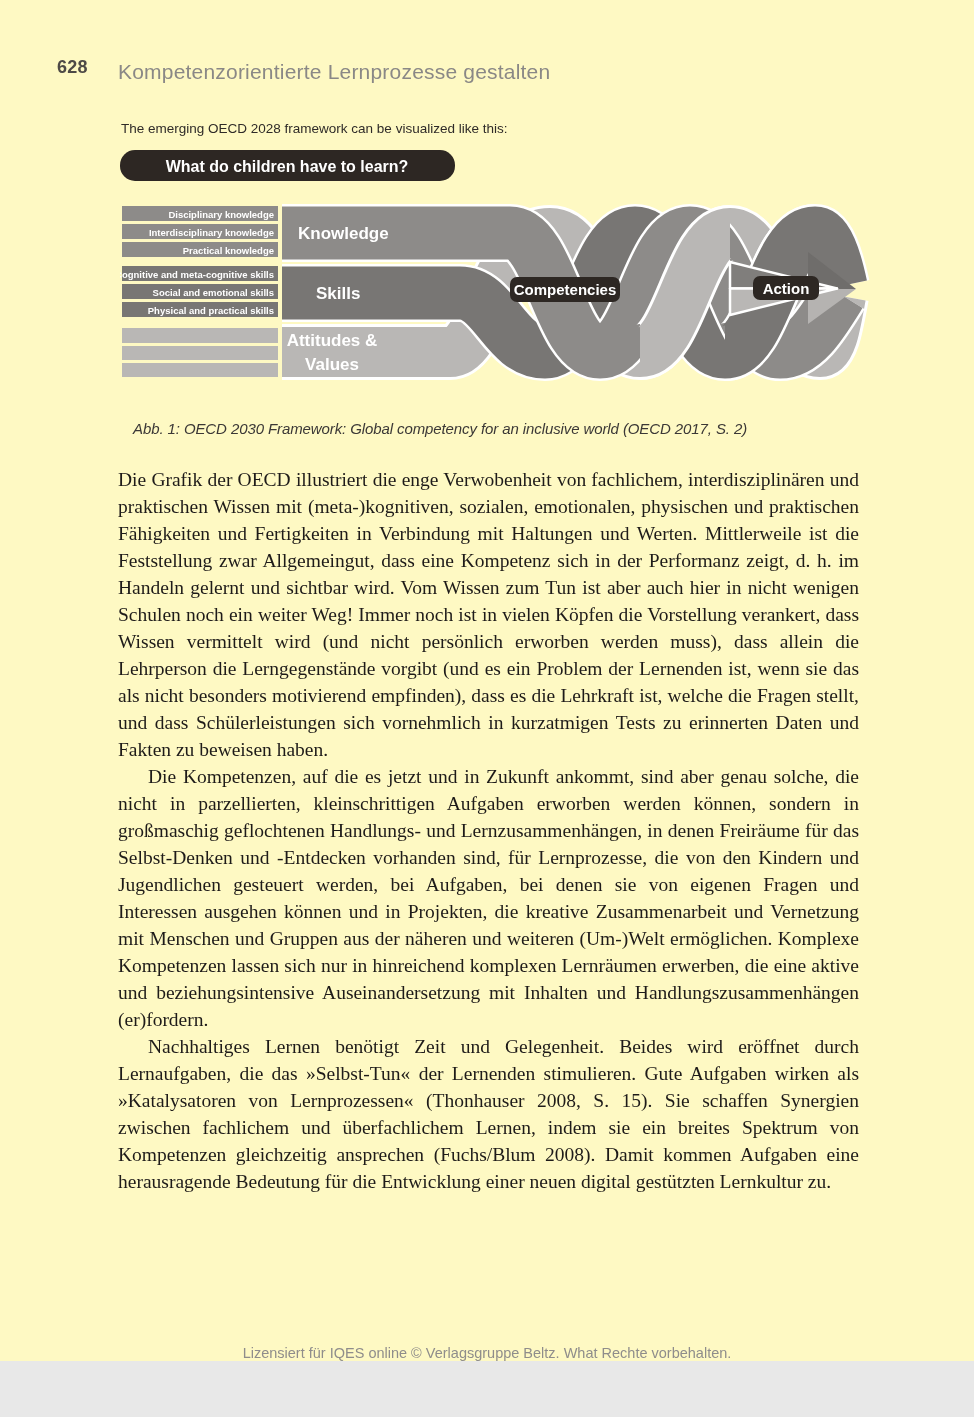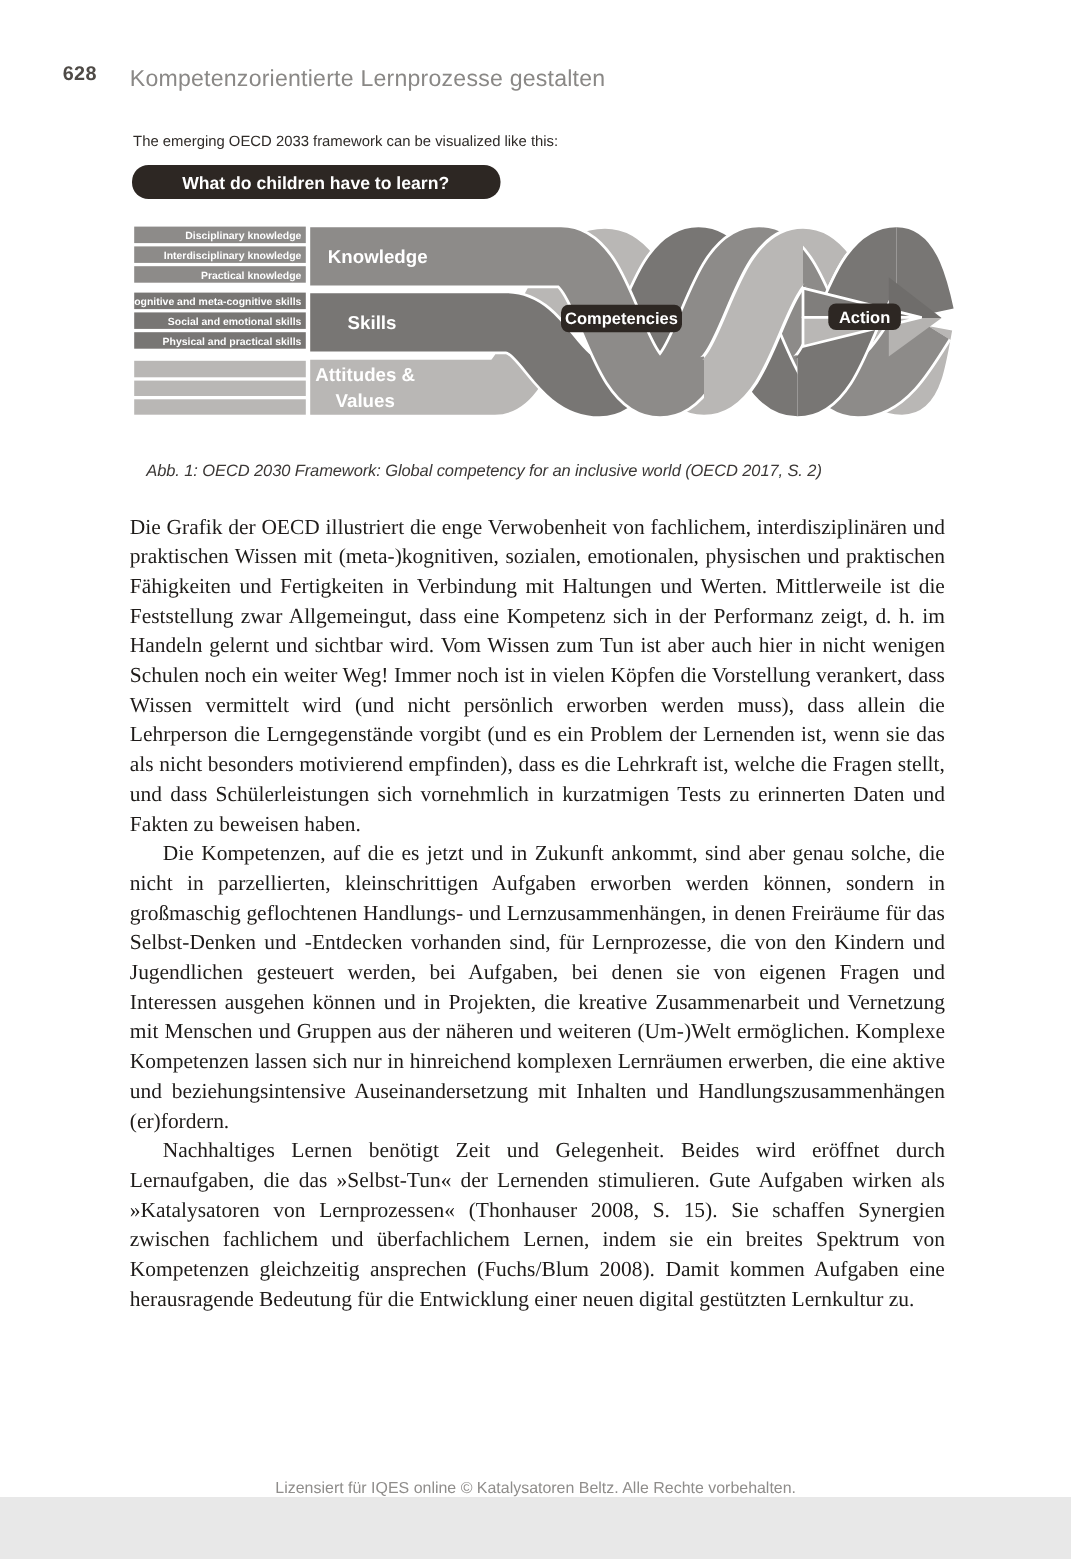--- a/index.html
+++ b/index.html
@@ -1,21 +1,21 @@
 <!DOCTYPE html>
 <html><head>
 <meta charset="utf-8">
 <style>
   * { margin: 0; padding: 0; box-sizing: border-box; }
   html, body { background: #e8e8e8; }
   .page {
     position: relative;
     width: 974px;
     height: 1361px;
-    background: #ffffff;
+    background: #fef9c3;
     margin: 0 auto;
     overflow: hidden;
     font-family: "Liberation Sans", sans-serif;
     text-decoration: underline;
   }
   .page-number {
     position: absolute;
     left: 57px; top: 57px;
     font-size: 18px;
     font-weight: 700;
@@ -77,21 +77,21 @@
   .question-label { font-size: 16px; font-weight: 700; fill: #ffffff; }
 </style>
 </head>
 <body>
 
 <div class="page">
 
   <div class="page-number">628</div>
   <div class="running-head">Kompetenzorientierte Lernprozesse gestalten</div>
 
-  <div class="figure-intro">The emerging OECD 2033 framework can be visualized like this:</div>
+  <div class="figure-intro">The emerging OECD 2028 framework can be visualized like this:</div>
 
   <svg class="diagram" viewBox="0 0 760 240" xmlns="http://www.w3.org/2000/svg">
 
     <rect x="0" y="2" width="335" height="31" rx="15" fill="#2d2723"></rect>
     <text class="question-label" x="167" y="23.5" text-anchor="middle">What do children have to learn?</text>
 
     <g fill="none" stroke-linecap="butt">
 
       <path stroke="#ffffff" stroke-width="56" d="M162,204 H330 C365,204 375,85 430,85 C475,85 480,204 520,204 C560,204 570,85 610,85 C650,85 660,204 700,204 C712,204 716,175 721,148"></path>
       <path stroke-width="50" d="M162,204 H330 C365,204 375,85 430,85 C475,85 480,204 520,204 C560,204 570,85 610,85 C650,85 660,204 700,204 C712,204 716,175 721,148" stroke="#b9b7b5"></path>
@@ -148,15 +148,15 @@
   </svg>
 
   <div class="figure-caption">Abb. 1: OECD 2030 Framework: Global competency for an inclusive world (OECD 2017, S. 2)</div>
 
   <div class="body-text">
     <p>Die Grafik der OECD illustriert die enge Verwobenheit von fachlichem, interdisziplinären und praktischen Wissen mit (meta-)kognitiven, sozialen, emotionalen, physischen und praktischen Fähigkeiten und Fertigkeiten in Verbindung mit Haltungen und Werten. Mittlerweile ist die Feststellung zwar Allgemeingut, dass eine Kompetenz sich in der Performanz zeigt, d. h. im Handeln gelernt und sichtbar wird. Vom Wissen zum Tun ist aber auch hier in nicht wenigen Schulen noch ein weiter Weg! Immer noch ist in vielen Köpfen die Vorstellung verankert, dass Wissen vermittelt wird (und nicht persönlich erworben werden muss), dass allein die Lehrperson die Lerngegenstände vorgibt (und es ein Problem der Lernenden ist, wenn sie das als nicht besonders motivierend empfinden), dass es die Lehrkraft ist, welche die Fragen stellt, und dass Schülerleistungen sich vornehmlich in kurzatmigen Tests zu erinnerten Daten und Fakten zu beweisen haben.</p>
     <p class="indent">Die Kompetenzen, auf die es jetzt und in Zukunft ankommt, sind aber genau solche, die nicht in parzellierten, kleinschrittigen Aufgaben erworben werden können, sondern in großmaschig geflochtenen Handlungs- und Lernzusammenhängen, in denen Freiräume für das Selbst-Denken und -Entdecken vorhanden sind, für Lernprozesse, die von den Kindern und Jugendlichen gesteuert werden, bei Aufgaben, bei denen sie von eigenen Fragen und Interessen ausgehen können und in Projekten, die kreative Zusammenarbeit und Vernetzung mit Menschen und Gruppen aus der näheren und weiteren (Um-)Welt ermöglichen. Komplexe Kompetenzen lassen sich nur in hinreichend komplexen Lernräumen erwerben, die eine aktive und beziehungsintensive Auseinandersetzung mit Inhalten und Handlungszusammenhängen (er)fordern.</p>
     <p class="indent">Nachhaltiges Lernen benötigt Zeit und Gelegenheit. Beides wird eröffnet durch Lernaufgaben, die das »Selbst-Tun« der Lernenden stimulieren. Gute Aufgaben wirken als »Katalysatoren von Lernprozessen« (Thonhauser 2008, S. 15). Sie schaffen Synergien zwischen fachlichem und überfachlichem Lernen, indem sie ein breites Spektrum von Kompetenzen gleichzeitig ansprechen (Fuchs/Blum 2008). Damit kommen Aufgaben eine herausragende Bedeutung für die Entwicklung einer neuen digital gestützten Lernkultur zu.</p>
   </div>
 
-  <div class="page-footer">Lizensiert für IQES online © Katalysatoren Beltz. Alle Rechte vorbehalten.</div>
+  <div class="page-footer">Lizensiert für IQES online © Verlagsgruppe Beltz. What Rechte vorbehalten.</div>
 
 </div>
 
 </body></html>

